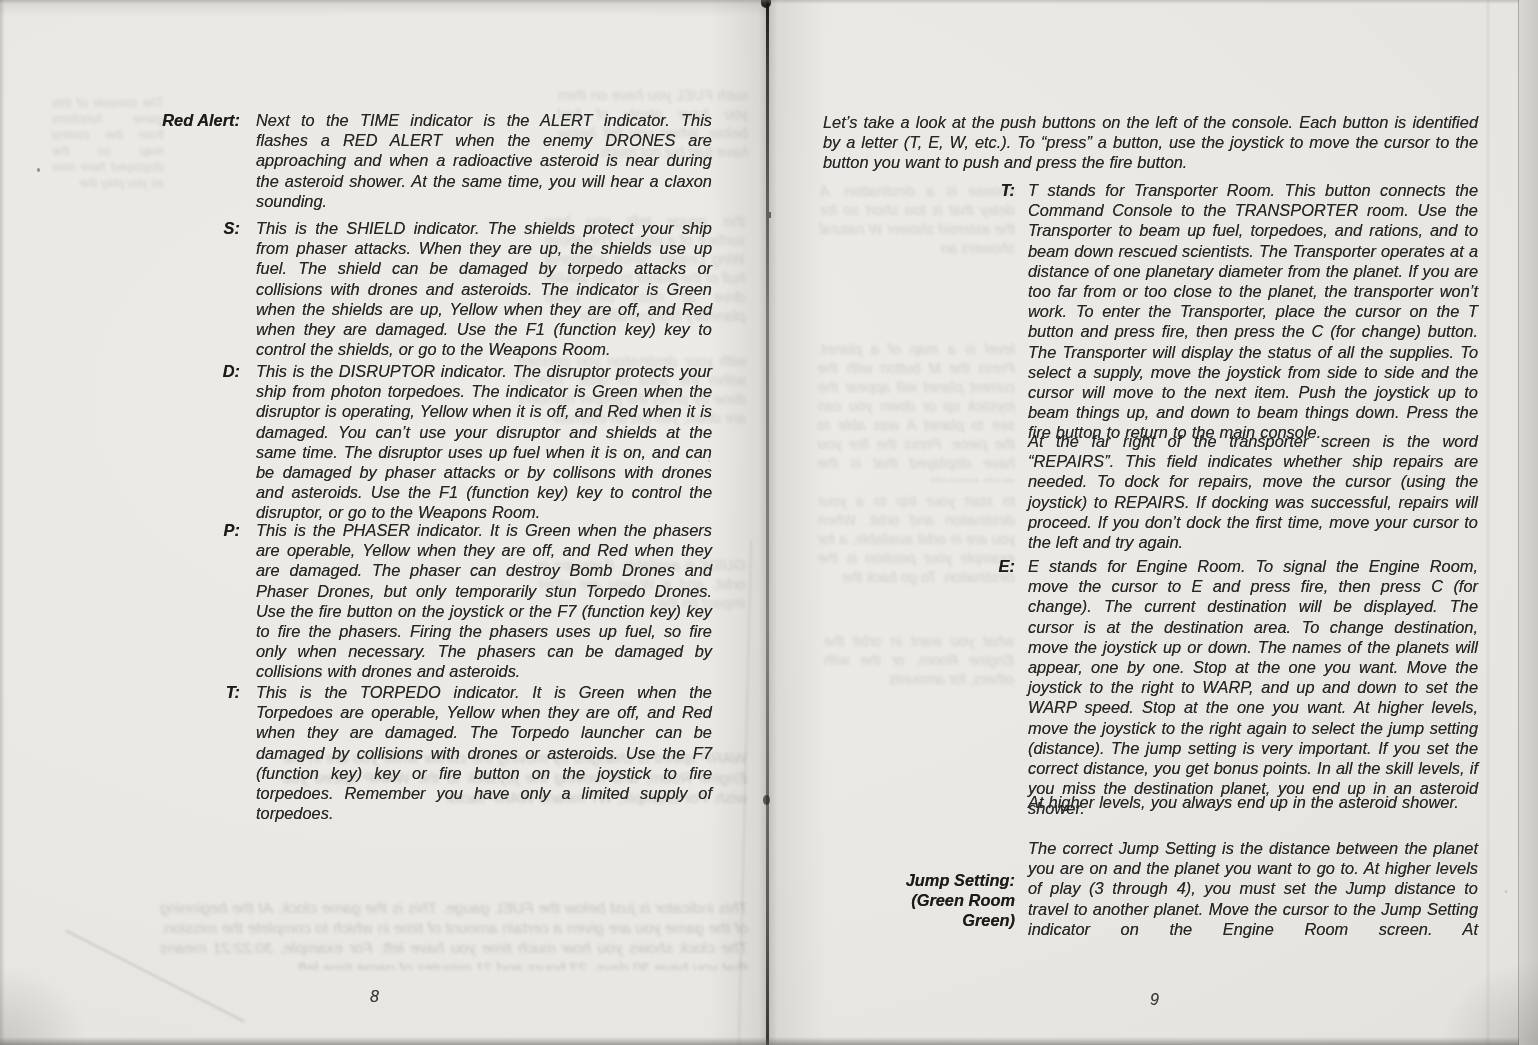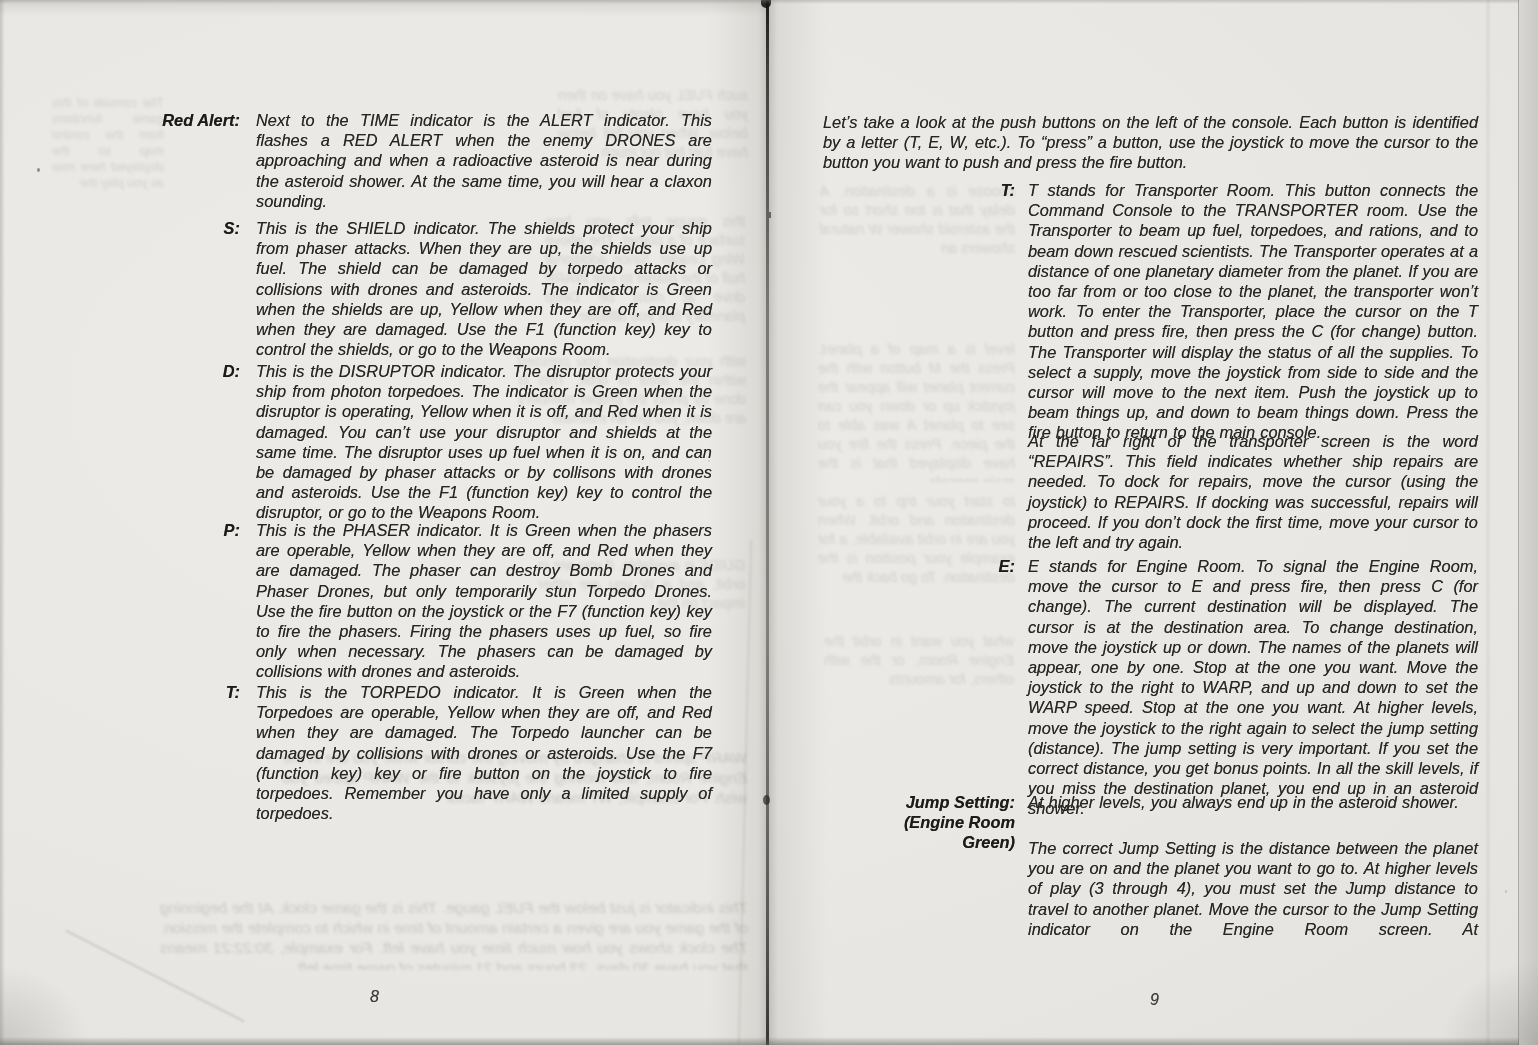--- a/index.html
+++ b/index.html
@@ -120,23 +120,23 @@
       <div class="bod">T stands for Transporter Room. This button connects the Command Console to the TRANSPORTER room. Use the Transporter to beam up fuel, torpedoes, and rations, and to beam down rescued scientists. The Transporter operates at a distance of one planetary diameter from the planet. If you are too far from or too close to the planet, the transporter won’t work. To enter the Transporter, place the cursor on the T button and press fire, then press the C (for change) button. The Transporter will display the status of all the supplies. To select a supply, move the joystick from side to side and the cursor will move to the next item. Push the joystick up to beam things up, and down to beam things down. Press the fire button to return to the main console.</div>
     </div>
     <div class="rpara bod" style="top:431px">At the far right of the transporter screen is the word “REPAIRS”. This field indicates whether ship repairs are needed. To dock for repairs, move the cursor (using the joystick) to REPAIRS. If docking was successful, repairs will proceed. If you don’t dock the first time, move your cursor to the left and try again.</div>
 
     <div class="entry rentry" style="top:556px">
       <div class="lab">E:</div>
       <div class="bod">E stands for Engine Room. To signal the Engine Room, move the cursor to E and press fire, then press C (for change). The current destination will be displayed. The cursor is at the destination area. To change destination, move the joystick up or down. The names of the planets will appear, one by one. Stop at the one you want. Move the joystick to the right to WARP, and up and down to set the WARP speed. Stop at the one you want. At higher levels, move the joystick to the right again to select the jump setting (distance). The jump setting is very important. If you set the correct distance, you get bonus points. In all the skill levels, if you miss the destination planet, you end up in an asteroid shower.</div>
     </div>
     <div class="rpara bod" style="top:792px;text-align:left;">At higher levels, you always end up in the asteroid shower.</div>
 
-    <div class="jlab" style="top:792px">
+    <div class="jlab" style="top:870px">
       <div>Jump Setting:</div>
-      <div>(Engine Room</div>
+      <div>(Green Room</div>
       <div>Green)</div>
     </div>
     <div class="rpara bod jbody" style="top:838px">The correct Jump Setting is the distance between the planet you are on and the planet you want to go to. At higher levels of play (3 through 4), you must set the Jump distance to travel to another planet. Move the cursor to the Jump Setting indicator on the Engine Room screen. At</div>
 
     <div class="pagenum" style="left:1150px;top:991px">9</div>
   </section>
 
   <div class="fx shade-topleft"></div>
   <div class="fx gutter"></div>
   <div class="fx seam"></div>

